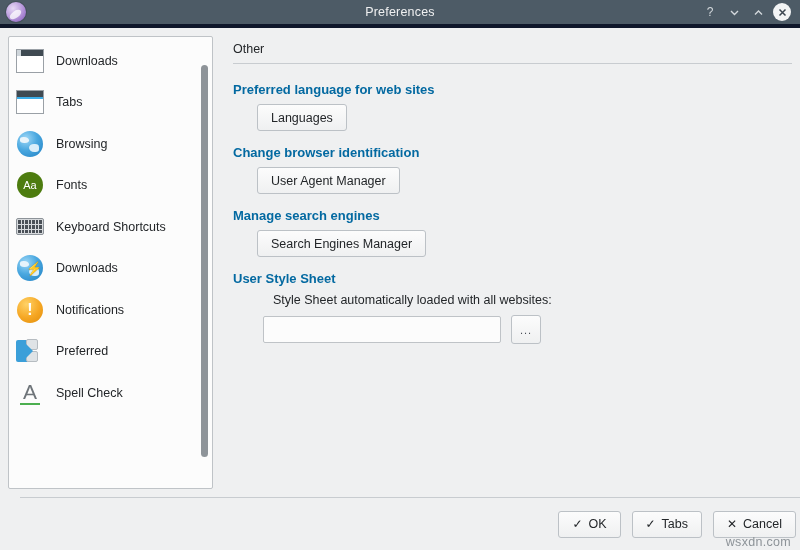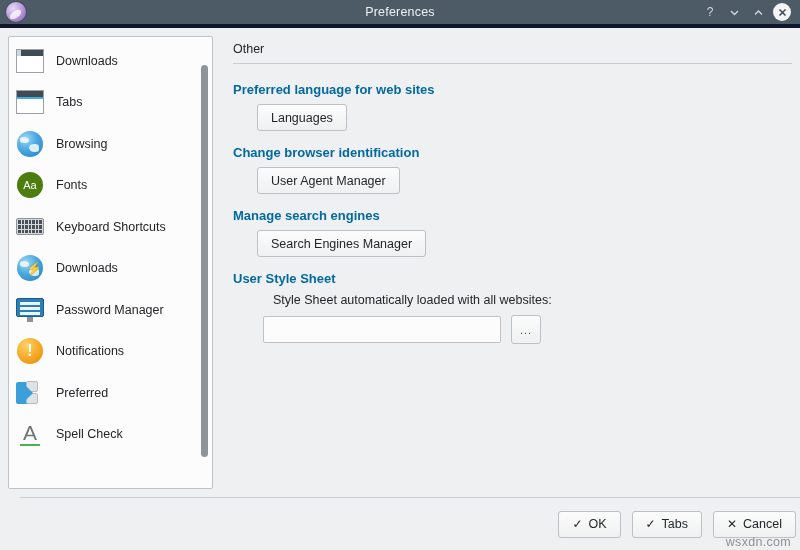--- a/index.html
+++ b/index.html
@@ -470,33 +470,20 @@
 
         <div class="side-item">
           <span class="side-icon">
             <span class="ic-globe">
                 <span class="bolt">⚡</span>
               </span>
           </span>
           <span class="label">Downloads</span>
         </div>
 
-        <div class="side-item">
-          <span class="side-icon">
-            <span class="ic-monitor">
-              <span class="screen">
-                  <i></i>
-                  <i></i>
-                  <i></i>
-                </span>
-              <span class="stand"></span>
-            </span>
-          </span>
-          <span class="label">Password Manager</span>
-        </div>
 
 
         <div class="side-item">
           <span class="side-icon">
             <span class="ic-notify">!</span>
           </span>
           <span class="label">Notifications</span>
         </div>
 
         <div class="side-item">

